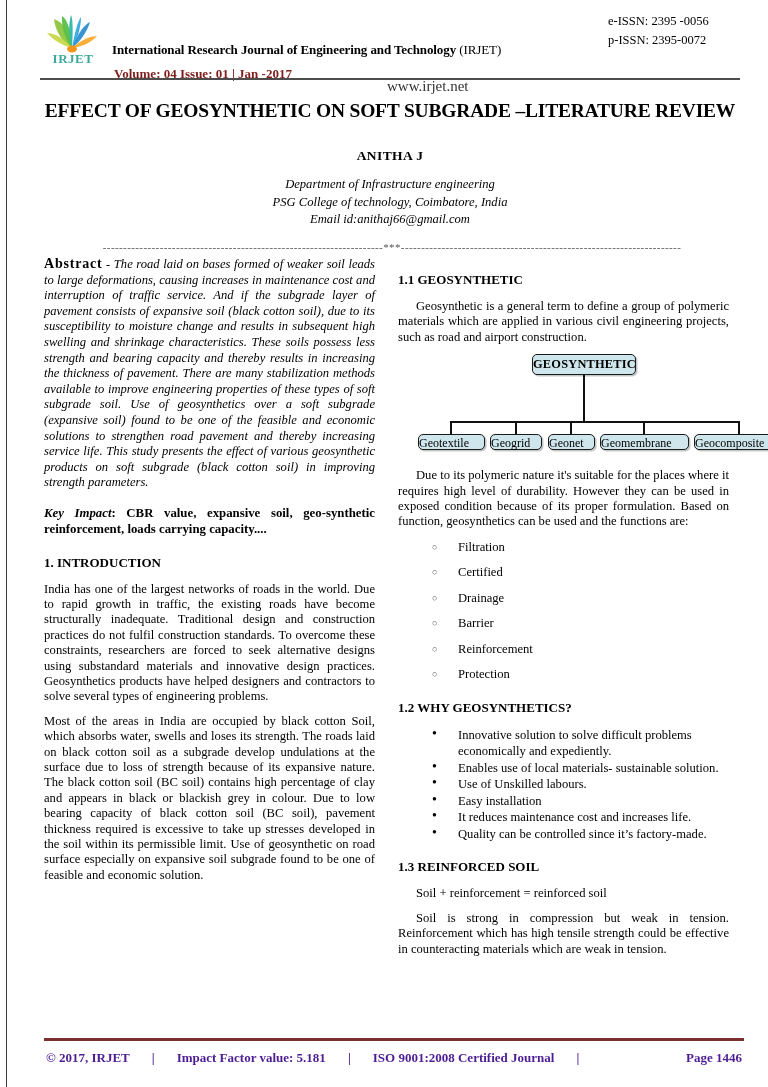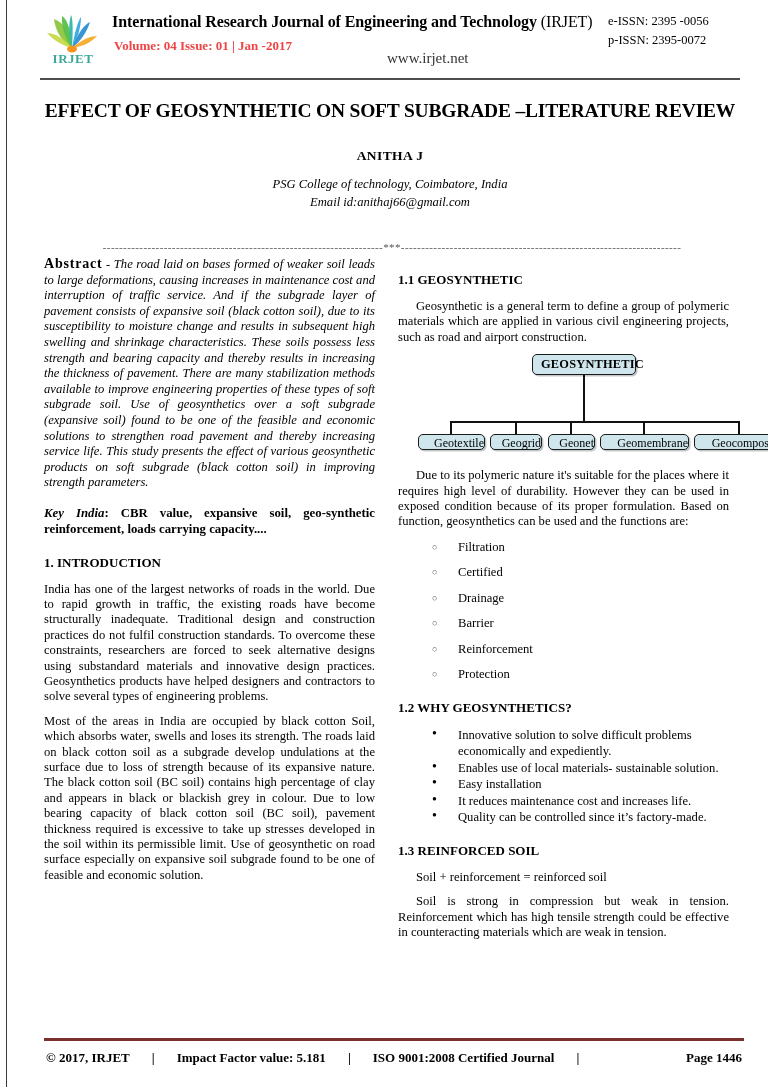--- a/index.html
+++ b/index.html
@@ -57,40 +57,41 @@
   .logo svg { display: block; }
   .mast-lines {
     position: absolute;
     left: 72px;
     top: 12px;
     width: 495px;
   }
   .mast-title {
     font-family: "Liberation Serif", serif;
     font-weight: bold;
-    font-size: 16px;
+    font-size: 13px;
     letter-spacing: -0.1px;
     white-space: nowrap;
     line-height: 20px;
+    margin-top: 28px;
   }
   .mast-title .irjet-paren {
     font-weight: normal;
   }
   .mast-sub {
     margin-top: 6px;
     position: relative;
     height: 18px;
   }
   .mast-vol {
     position: absolute;
     left: 2px;
     top: 0;
     font-size: 13px;
     font-weight: bold;
-    color: #ef4444;
+    color: #7f1d1d;
     font-family: "Liberation Serif", serif;
   }
   .mast-url {
     position: absolute;
     left: 275px;
     top: 12px;
     font-size: 15px;
     color: #333;
     font-family: "Liberation Serif", serif;
   }
@@ -246,26 +247,25 @@
     width: 331px;
     height: 104px;
     margin: 4px 0 10px 0;
   }
   .node {
     position: absolute;
     background: #cfe7ec;
     border: 1.4px solid #1a1a1a;
     border-radius: 5px;
     box-sizing: border-box;
-    text-align: right;
+    text-align: left;
     font-family: "Liberation Serif", serif;
     color: #000;
     white-space: nowrap;
     box-shadow: 1.5px 1.5px 0 rgba(120,130,135,0.45);
-    padding-left: 8px;
   }
   .node-root {
     left: 134px;
     top: 0;
     width: 104px;
     height: 21px;
     line-height: 18px;
     font-size: 12.4px;
     font-weight: bold;
     letter-spacing: 0.2px;
@@ -303,21 +303,21 @@
   }
   .footer {
     position: absolute;
     left: 4px;
     bottom: 18px;
     width: 700px;
     height: 22px;
     font-size: 13px;
     font-weight: bold;
     font-family: "Liberation Serif", serif;
-    color: #000000;
+    color: #4c1d95;
     display: flex;
     align-items: center;
   }
   .footer .f-copy { margin-left: 2px; }
   .footer .f-sep  { margin: 0 22px; font-weight: bold; }
   .footer .f-page { margin-left: auto; margin-right: 2px; }
 </style>
 </head>
 <body>
 
@@ -361,34 +361,35 @@
         <div>e-ISSN: 2395 -0056</div>
         <div>p-ISSN: 2395-0072</div>
       </div>
     </div>
 
     <div class="header-rule"></div>
 
     <div class="paper-title">EFFECT OF GEOSYNTHETIC ON SOFT SUBGRADE –LITERATURE REVIEW</div>
     <div class="author">ANITHA J</div>
     <div class="affil">
+      <div>Department of Infrastructure engineering</div>
       <div>PSG College of technology, Coimbatore, India</div>
       <div>Email id:anithaj66@gmail.com</div>
     </div>
 
     <div class="sep">---------------------------------------------------------------------***---------------------------------------------------------------------</div>
 
     <div class="col col-left">
 
       <div class="abstract">
         <b>Abstract</b><span> - </span><span>The road laid on bases formed of weaker soil leads to large deformations, causing increases in maintenance cost and interruption of traffic service. And if the subgrade layer of pavement consists of expansive soil (black cotton soil), due to its susceptibility to moisture change and results in subsequent high swelling and shrinkage characteristics. These soils possess less strength and bearing capacity and thereby results in increasing the thickness of pavement. There are many stabilization methods available to improve engineering properties of these types of soft subgrade soil. Use of geosynthetics over a soft subgrade (expansive soil) found to be one of the feasible and economic solutions to strengthen road pavement and thereby increasing service life. This study presents the effect of various geosynthetic products on soft subgrade (black cotton soil) in improving strength parameters.</span>
       </div>
 
       <div class="keywords">
-        <i>Key India</i><span>: CBR value, expansive soil, geo-synthetic reinforcement, loads carrying capacity....</span>
+        <i>Key Impact</i><span>: CBR value, expansive soil, geo-synthetic reinforcement, loads carrying capacity....</span>
       </div>
 
       <div class="sec-head">1. INTRODUCTION</div>
 
       <p>India has one of the largest networks of roads in the world. Due to rapid growth in traffic, the existing roads have become structurally inadequate. Traditional design and construction practices do not fulfil construction standards. To overcome these constraints, researchers are forced to seek alternative designs using substandard materials and innovative design practices.  Geosynthetics products have helped designers and contractors to solve several types of engineering problems.</p>
       <p>Most of the areas in India are occupied by black cotton Soil, which absorbs water, swells and loses its strength. The roads laid on black cotton soil as a subgrade develop undulations at the surface due to loss of strength because of its expansive nature. The black cotton soil (BC soil) contains high percentage of clay and appears in black or blackish grey in colour. Due to low bearing capacity of black cotton soil (BC soil), pavement thickness required is excessive to take up stresses developed in the soil within its permissible limit. Use of geosynthetic on road surface especially on expansive soil subgrade found to be one of feasible and economic solution.</p>
     </div>
 
     <div class="col col-right">
 
@@ -423,20 +424,21 @@
         <li>Barrier</li>
         <li>Reinforcement</li>
         <li>Protection</li>
       </ul>
 
       <div class="sec-head">1.2 WHY GEOSYNTHETICS?</div>
 
       <ul class="bullets">
         <li>Innovative solution to solve difficult problems economically and expediently.</li>
         <li>Enables use of local materials- sustainable solution.</li>
+        <li>Use of Unskilled labours.</li>
         <li>Easy installation</li>
         <li>It reduces maintenance cost and increases life.</li>
         <li>Quality can be controlled since it’s factory-made.</li>
       </ul>
 
       <div class="sec-head">1.3 REINFORCED SOIL</div>
 
       <p class="indent">Soil + reinforcement = reinforced soil</p>
       <p class="indent">Soil is strong in compression but weak in tension. Reinforcement which has high tensile strength could be effective in counteracting materials which are weak in tension.</p>
     </div>

